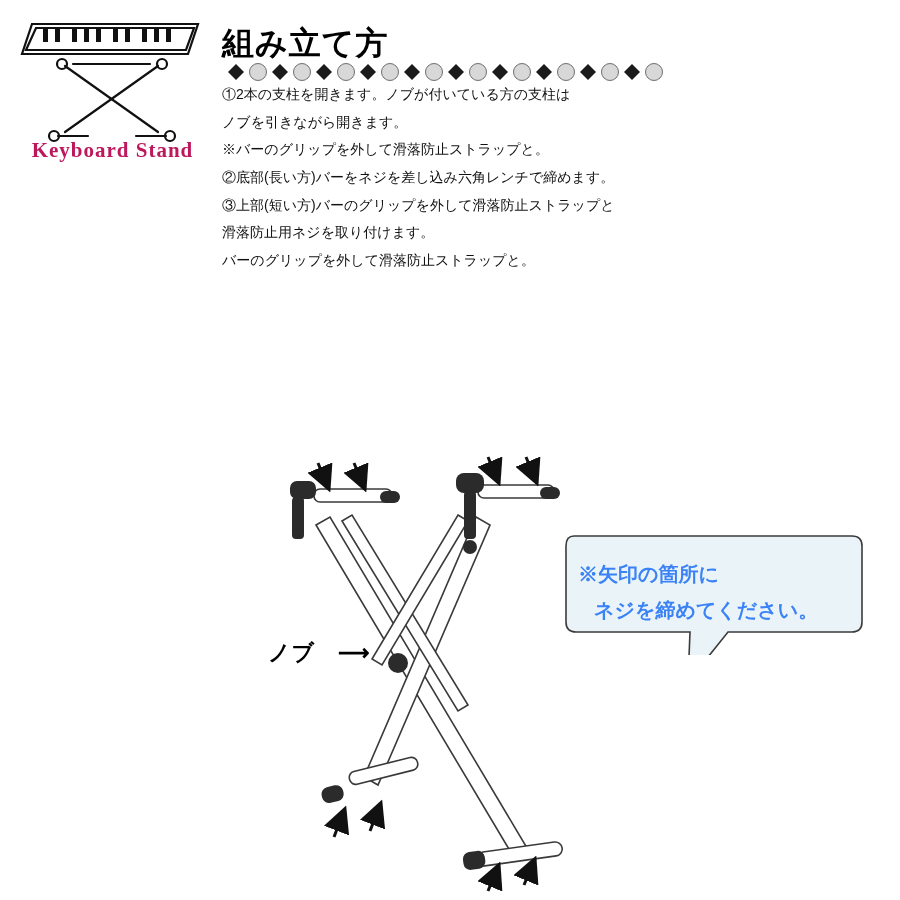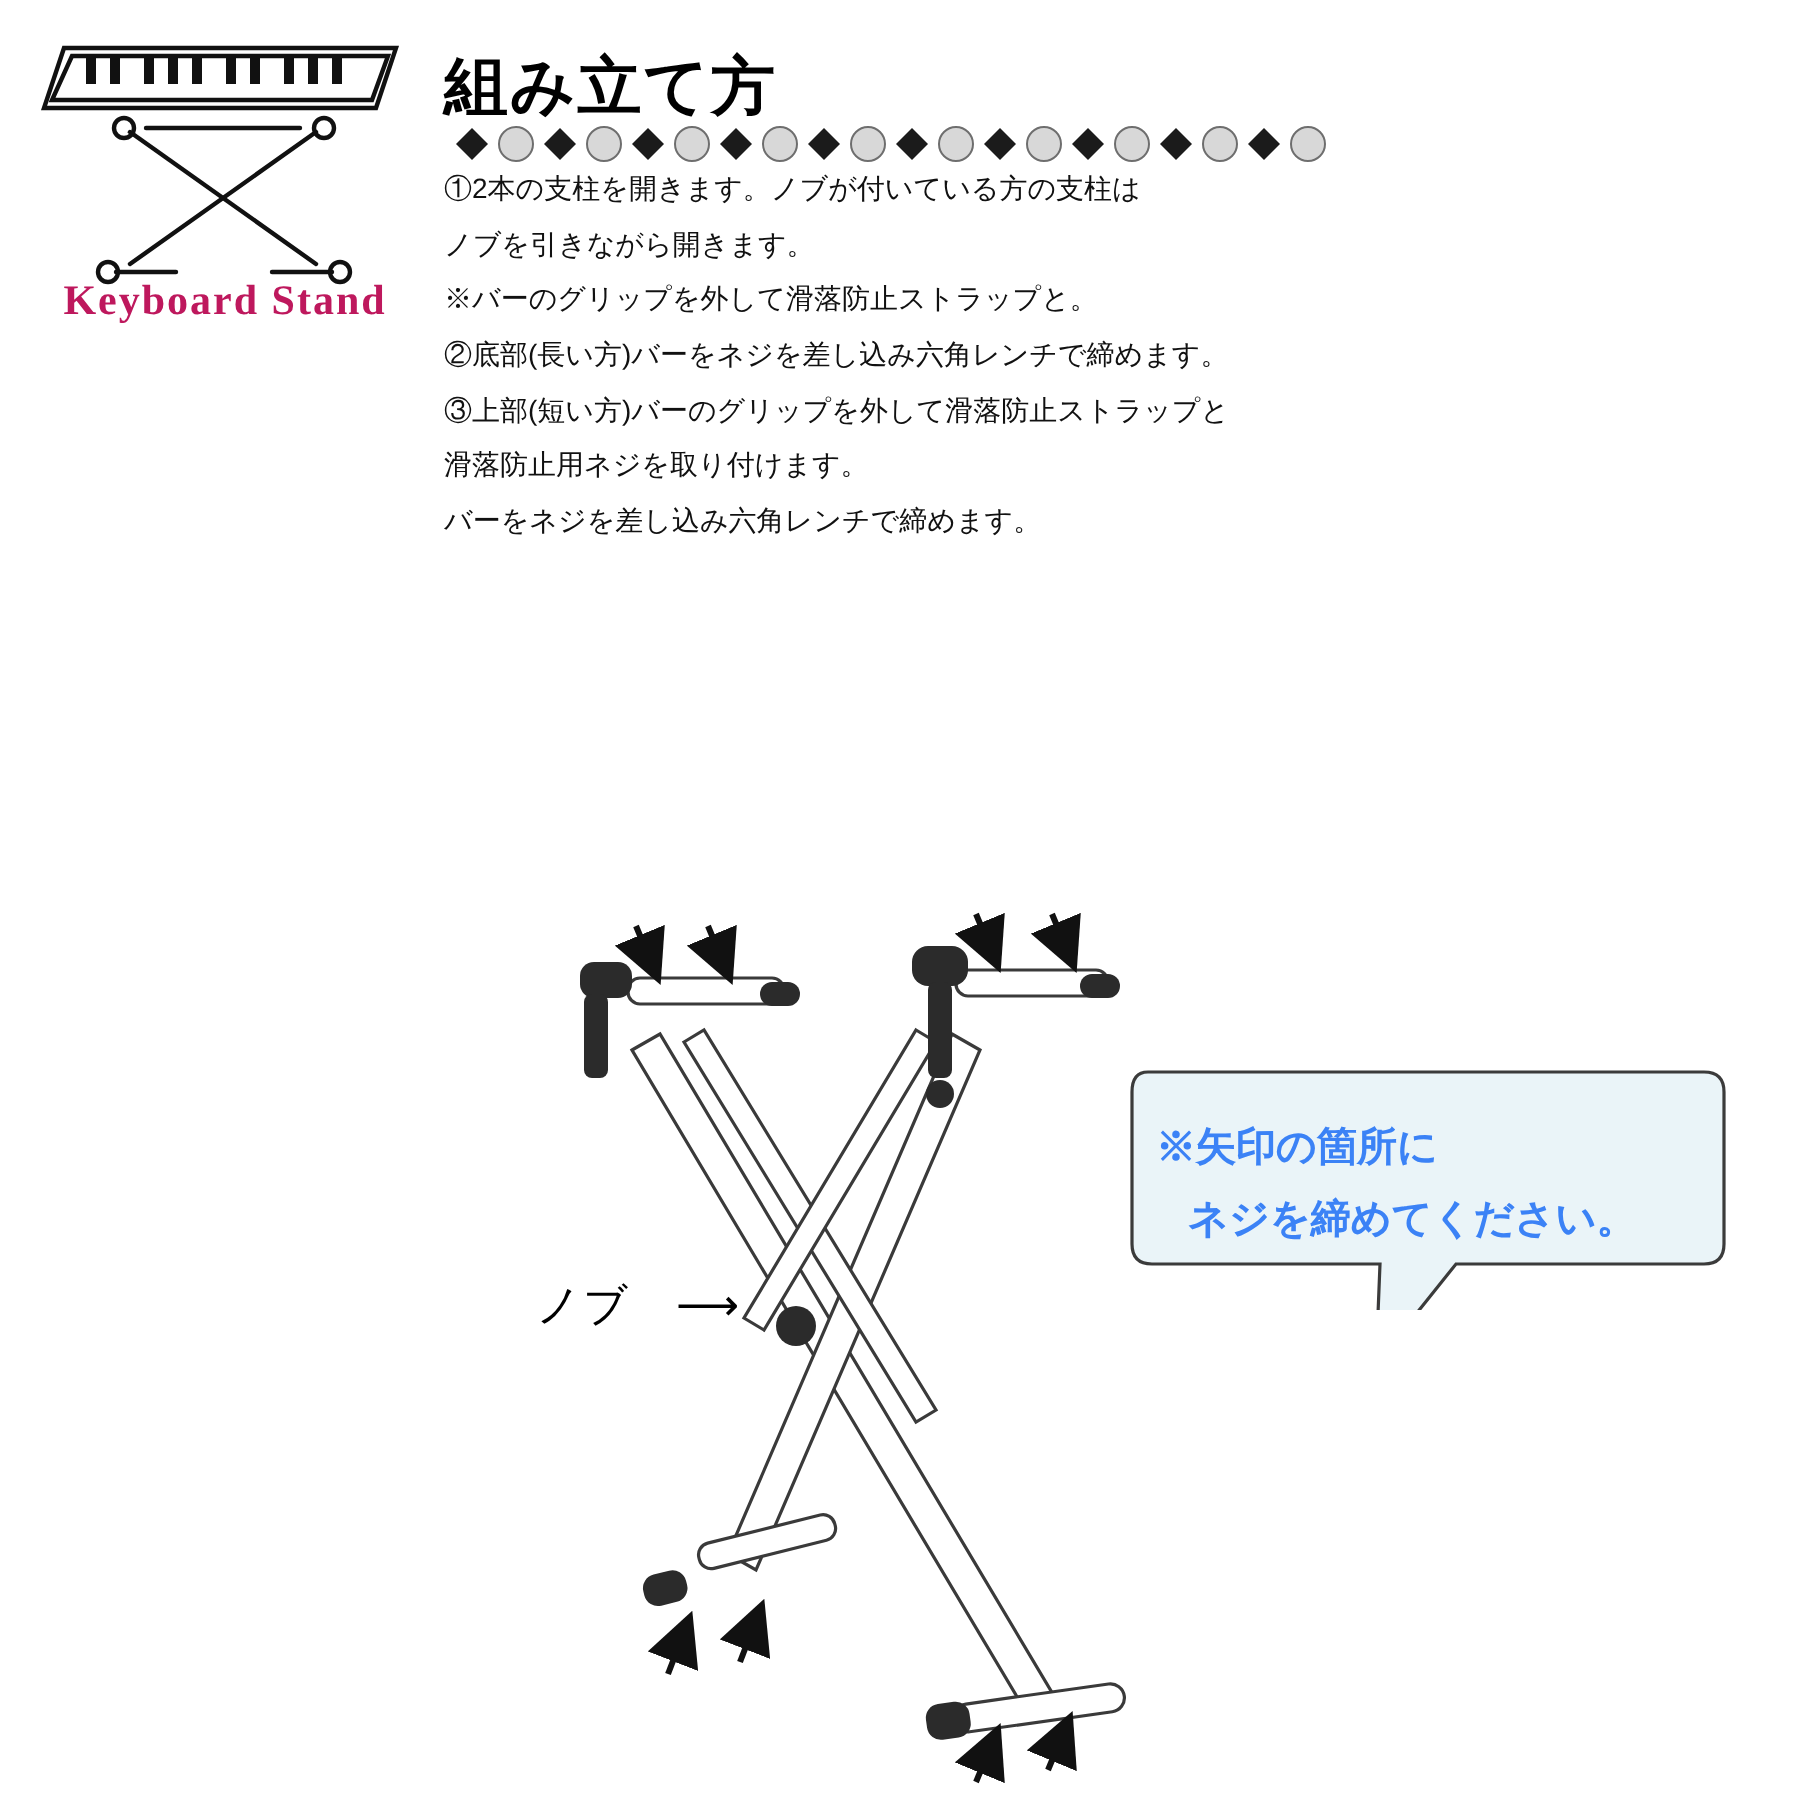--- a/index.html
+++ b/index.html
@@ -85,21 +85,21 @@
     left: 230px;
     top: 455px;
     width: 420px;
     height: 440px;
   }
   .knob-label {
     position: absolute;
     left: 268px;
     top: 638px;
     font-size: 22px;
-    font-weight: normal;
+    font-weight: bold;
     letter-spacing: 1px;
     color: #000;
   }
 
   
   .callout {
     position: absolute;
     left: 560px;
     top: 530px;
     width: 310px;
@@ -188,21 +188,21 @@
     </g>
   </svg>
 
   <div class="instructions">
     <p>①2本の支柱を開きます。ノブが付いている方の支柱は</p>
     <p>ノブを引きながら開きます。</p>
     <p>※バーのグリップを外して滑落防止ストラップと。</p>
     <p>②底部(長い方)バーをネジを差し込み六角レンチで締めます。</p>
     <p>③上部(短い方)バーのグリップを外して滑落防止ストラップと</p>
     <p>滑落防止用ネジを取り付けます。</p>
-    <p>バーをネジを差し込み六角レンチで締めます。</p>
+    <p>バーのグリップを外して滑落防止ストラップと。</p>
   </div>
 
   <svg class="illustration" viewBox="0 0 420 440">
     <defs>
       <marker id="ah" markerWidth="9" markerHeight="9" refX="7" refY="4.5" orient="auto">
         <polygon points="0,0 9,4.5 0,9" fill="#111"></polygon>
       </marker>
     </defs>
 
     <g stroke="#3a3a3a" stroke-width="1.6" fill="#ffffff">

